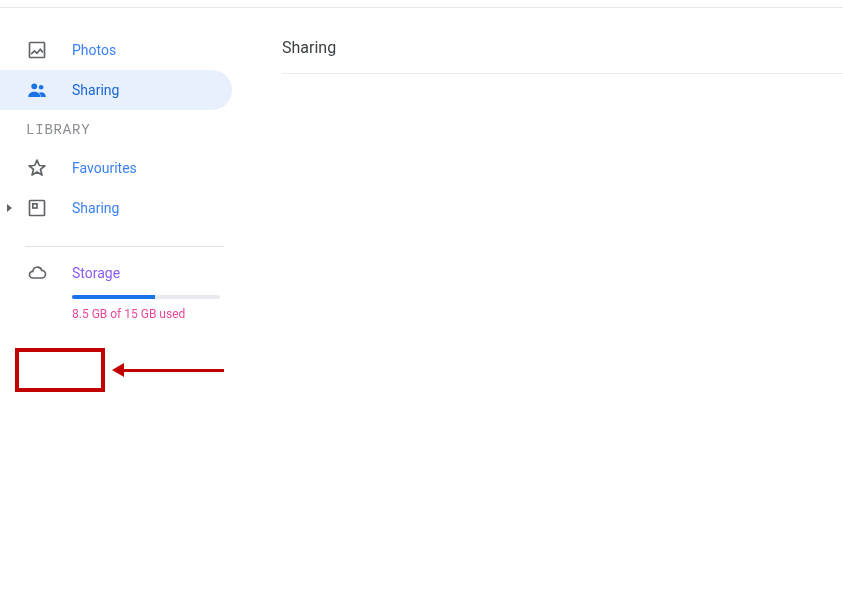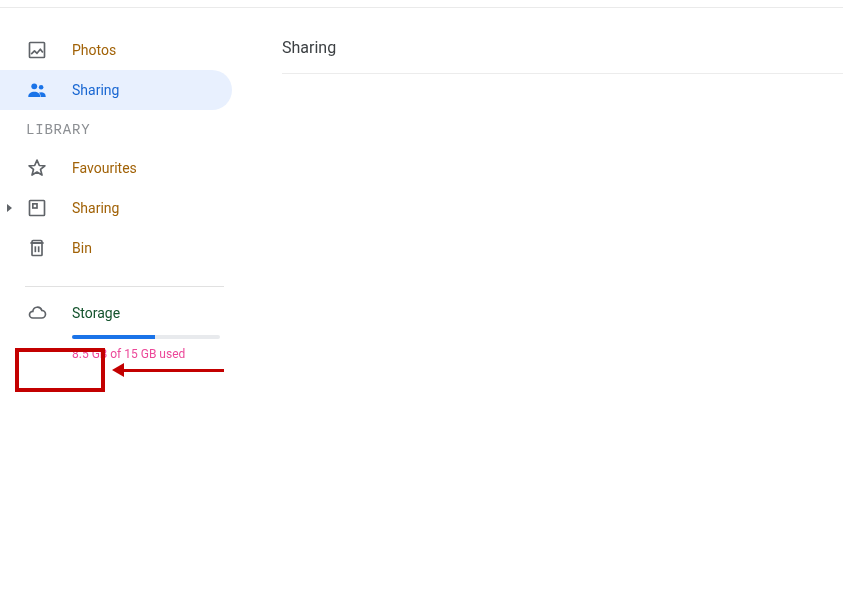--- a/index.html
+++ b/index.html
@@ -33,42 +33,42 @@
       width: 24px;
       height: 24px;
       display: flex;
       align-items: center;
       justify-content: center;
       color: #5f6368;
     }
     .nav-item .label {
       padding-left: 23px;
       font-size: 14px;
-      color: #a16207;
+      color: #3b82f6;
     }
     .nav-item.active { background: #e8f0fe; }
     .nav-item.active .icon { color: #1a73e8; }
     .nav-item.active .label { color: #1967d2; }
     .section-label {
       padding: 12px 0 10px 26px;
       font-size: 14px;
       letter-spacing: 0.8px;
       color: #8c8f93;
       font-weight: 500;
       font-family: Liberation Mono, monospace;
     }
     .divider {
       margin: 18px 8px 14px 25px;
       border: none;
       border-top: 1px solid #e1e1e1;
     }
     .storage-block { padding-left: 25px; }
     .storage-row { display: flex; align-items: center; height: 24px; }
     .storage-row .icon { width: 24px; height: 24px; display:flex; align-items:center; justify-content:center; color:#5f6368; }
-    .storage-row .label { padding-left: 23px; font-size: 14px; color:#14532d; }
+    .storage-row .label { padding-left: 23px; font-size: 14px; color:#8b5cf6; }
     .progress {
       margin: 10px 0 8px 47px;
       width: 148px;
       height: 4px;
       background: #e8eaed;
       border-radius: 2px;
       overflow: hidden;
     }
     .progress .fill { height: 100%; background: #1a73e8; }
     .storage-text {
@@ -165,32 +165,20 @@
         <svg width="20" height="20" viewBox="0 0 24 24" fill="none" stroke="currentColor" stroke-width="2">
             <rect x="3" y="3" width="18" height="18" rx="1"></rect>
             <rect x="7" y="7" width="5" height="5"></rect>
           </svg>
       </span>
       <span class="label">Sharing</span>
     </div>
 
 
 
-    <div class="nav-item">
-      <span class="icon">
-        <svg width="20" height="20" viewBox="0 0 24 24" fill="none" stroke="currentColor" stroke-width="2">
-            <path d="M4 6h16"></path>
-            <path d="M6 6V4.5A1.5 1.5 0 0 1 7.5 3h9A1.5 1.5 0 0 1 18 4.5V6"></path>
-            <rect x="6" y="6" width="12" height="15" rx="1"></rect>
-            <line x1="10" y1="10" x2="10" y2="17"></line>
-            <line x1="14" y1="10" x2="14" y2="17"></line>
-          </svg>
-      </span>
-      <span class="label">Bin</span>
-    </div>
 
     <hr class="divider">
 
     <div class="storage-block">
       <div class="storage-row">
         <span class="icon">
           <svg width="20" height="20" viewBox="0 0 24 24" fill="none" stroke="currentColor" stroke-width="2">
               <path d="M7 18a4 4 0 0 1 0-8 5.5 5.5 0 0 1 10.7-1.2A4.5 4.5 0 0 1 17.5 18z"></path>
             </svg>
         </span>

